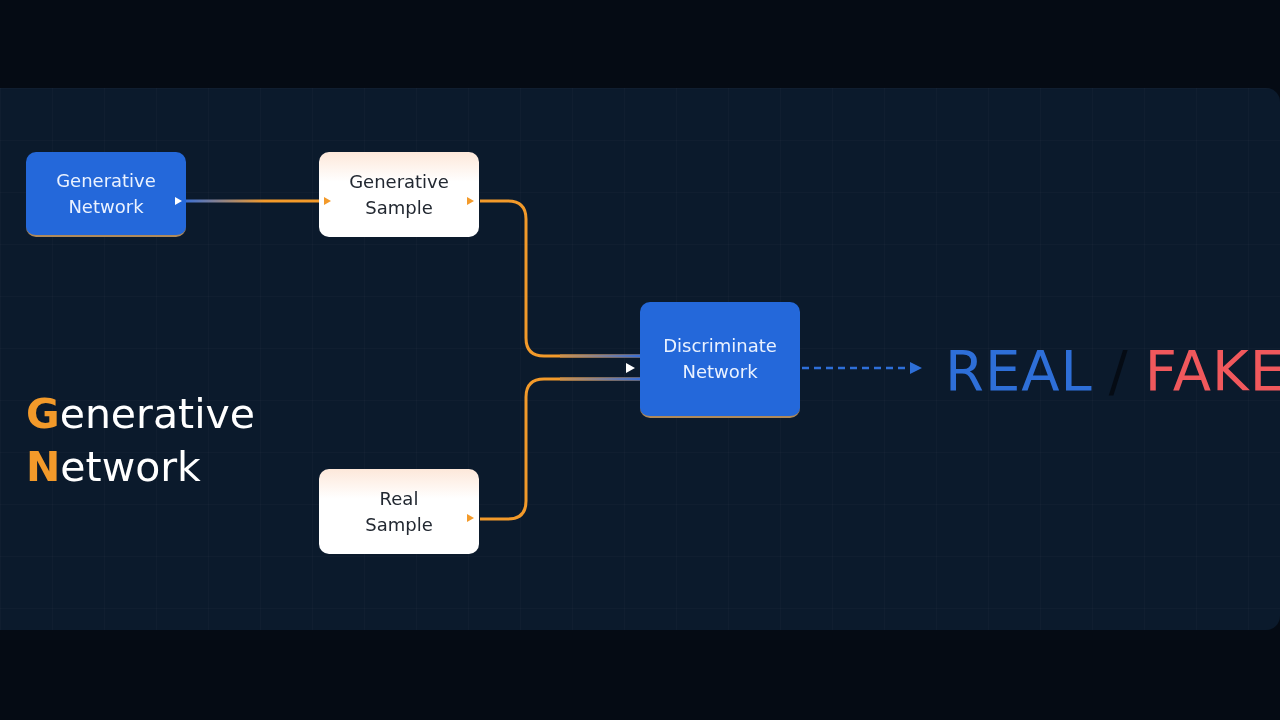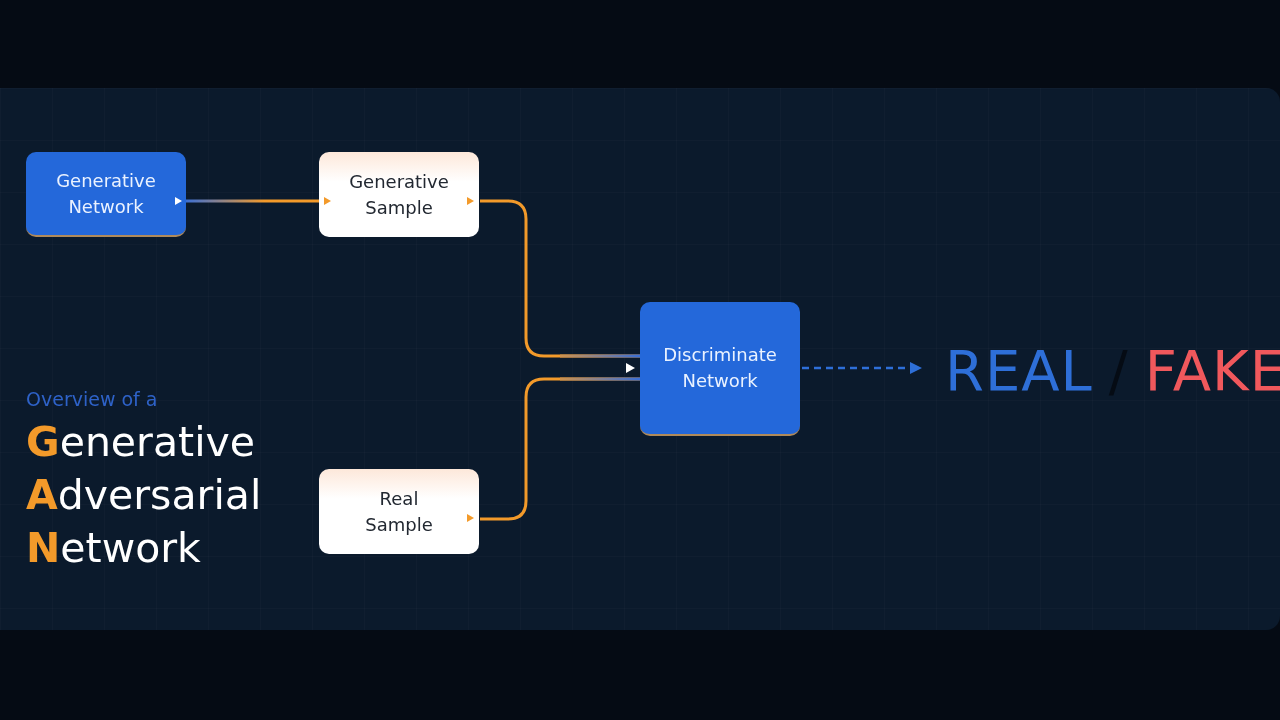--- a/index.html
+++ b/index.html
@@ -108,30 +108,28 @@
 
 <div class="node white" style="left:319px; top:469px; width:160px; height:85px;">
   <div class="shadow"></div>
   <div class="lbl">
     <div>Real</div>
     <div>Sample</div>
   </div>
   <span class="port" style="right:5px; top:45px;"></span>
 </div>
 
-<div class="node blue" style="left:640px; top:302px; width:160px; height:134px;">
+<div class="node blue" style="left:640px; top:302px; width:160px; height:116px;">
   <div class="shadow"></div>
   <div class="lbl">
     <div>Discriminate</div>
     <div>Network</div>
   </div>
 </div>
 
 <div class="result">
   <span class="real">REAL</span><span class="sep">/</span><span class="fake">FAKE</span>
 </div>
 
 <div class="caption">
-  <div class="sub">Overview of a</div>
   <div class="line"><span class="initial">G</span><span>enerative</span></div>
-  <div class="line"><span class="initial">A</span><span>dversarial</span></div>
   <div class="line"><span class="initial">N</span><span>etwork</span></div>
 </div>
 
 </body></html>

